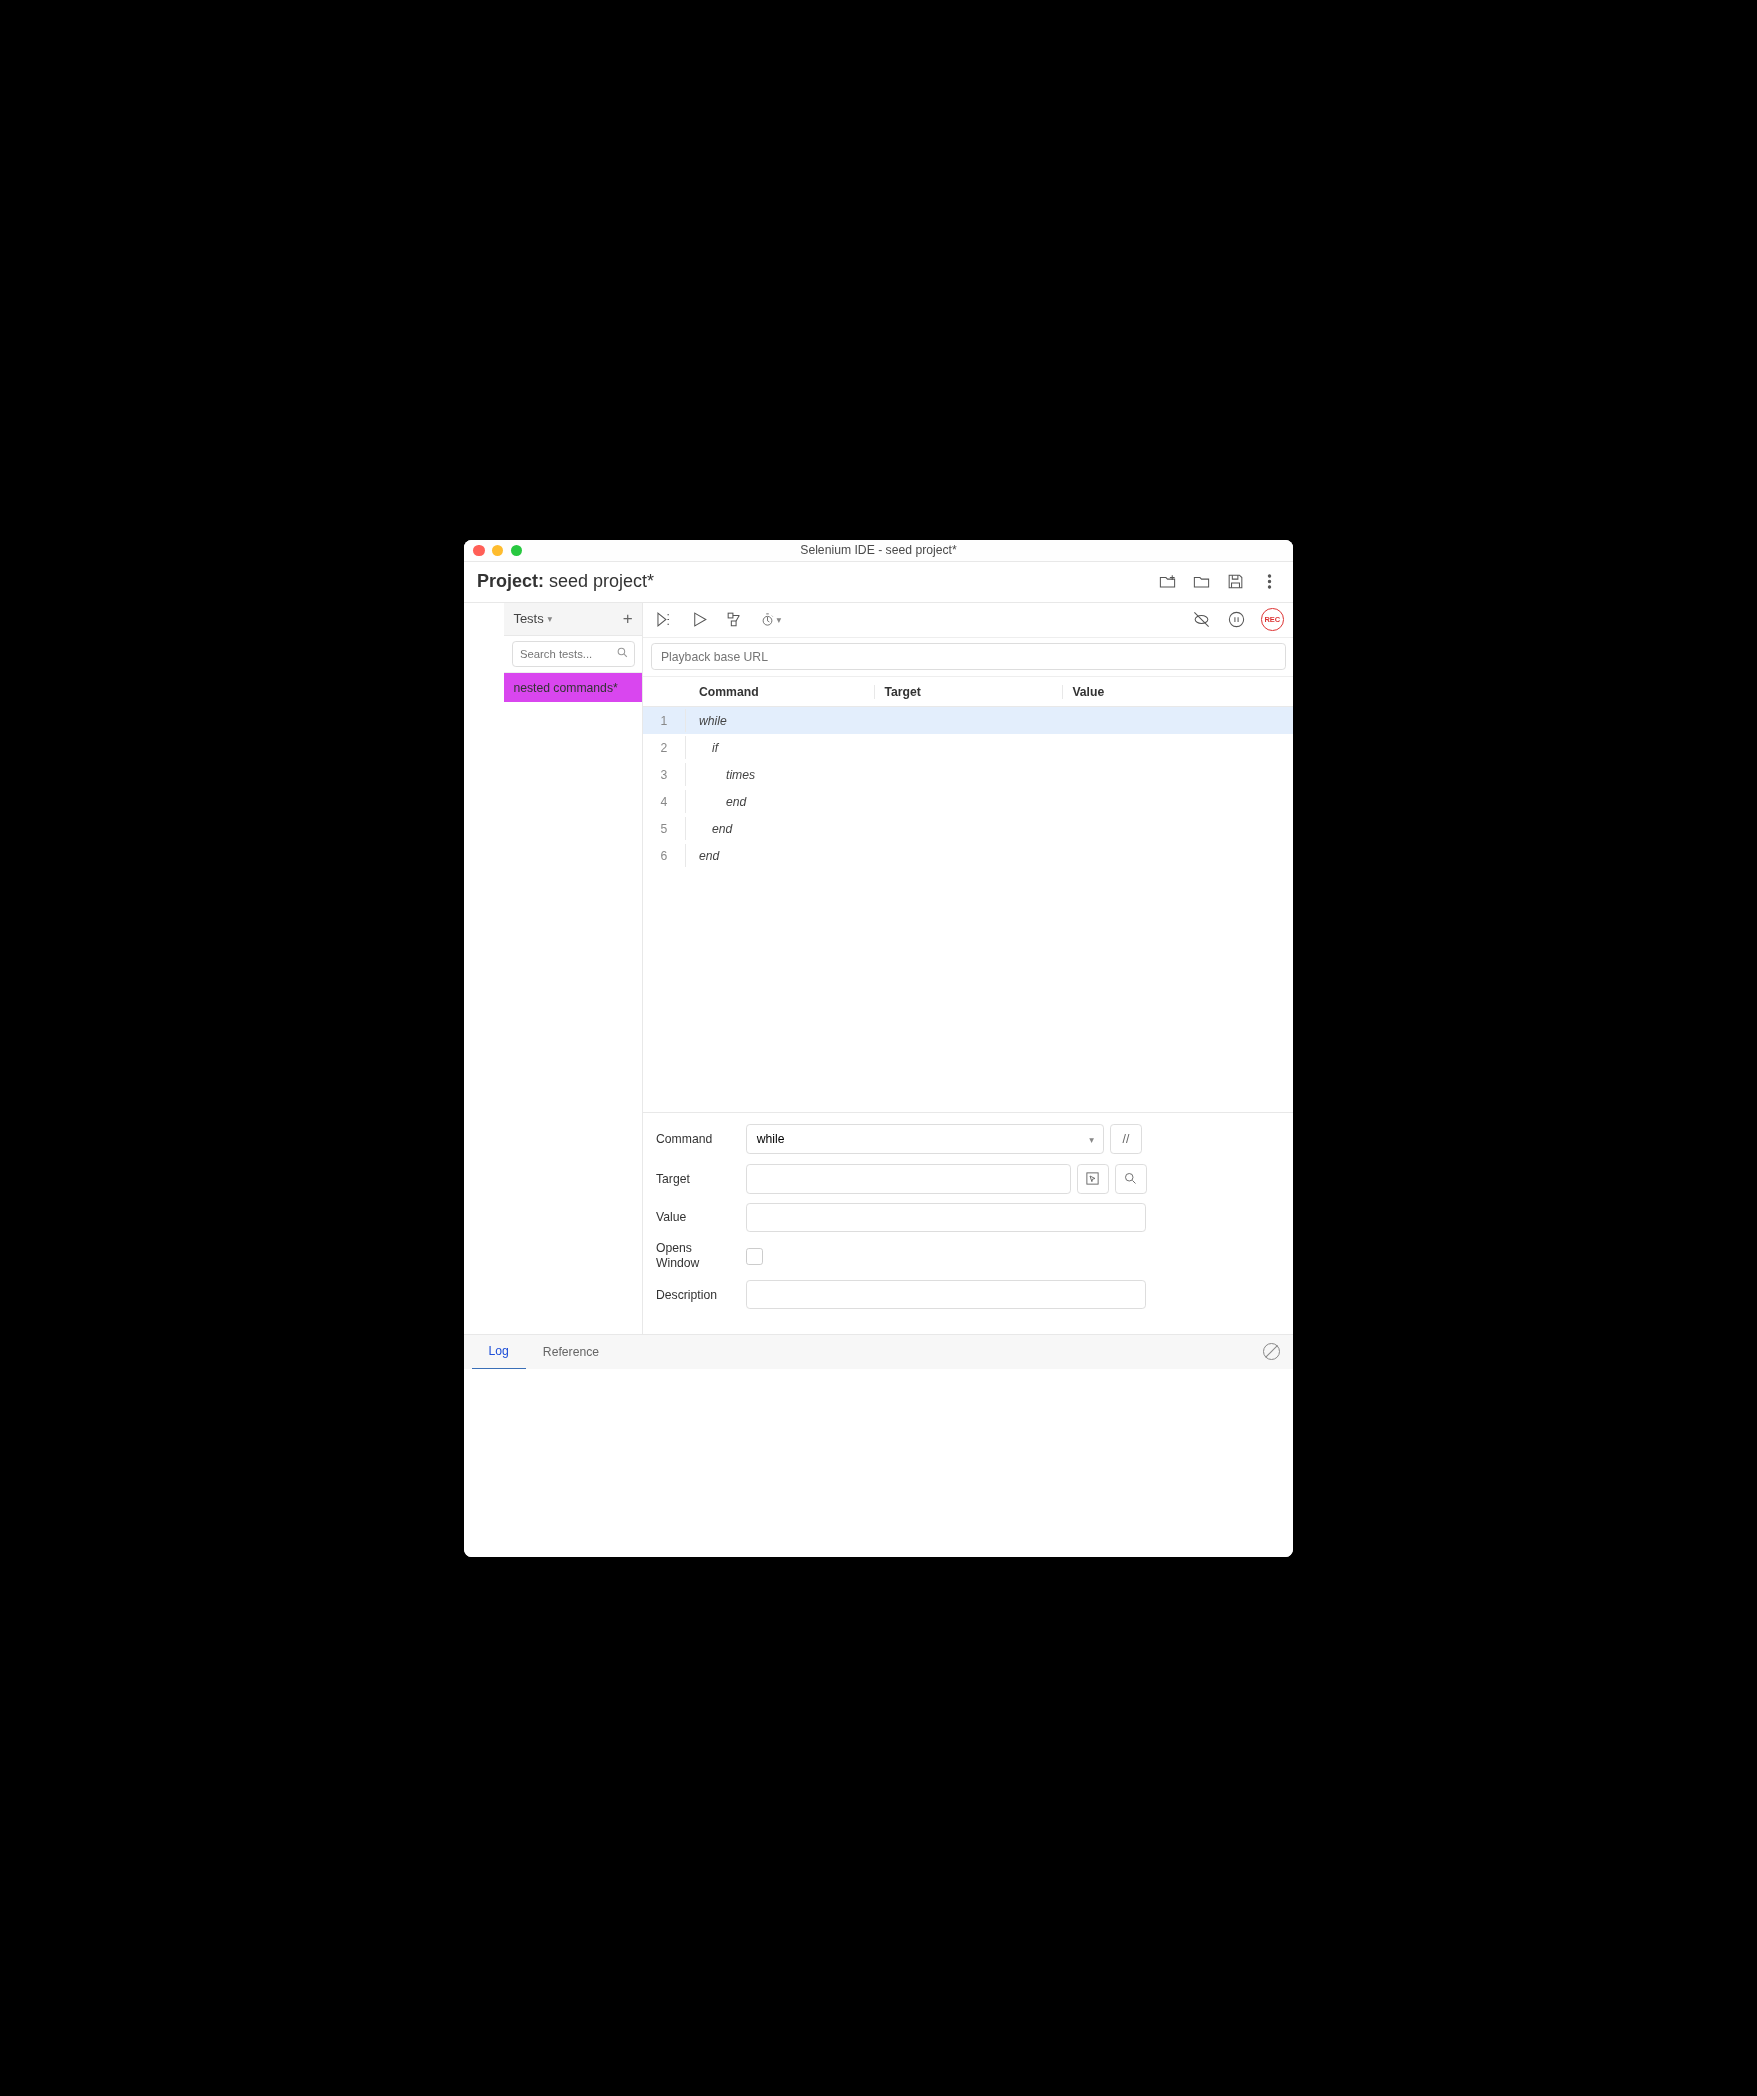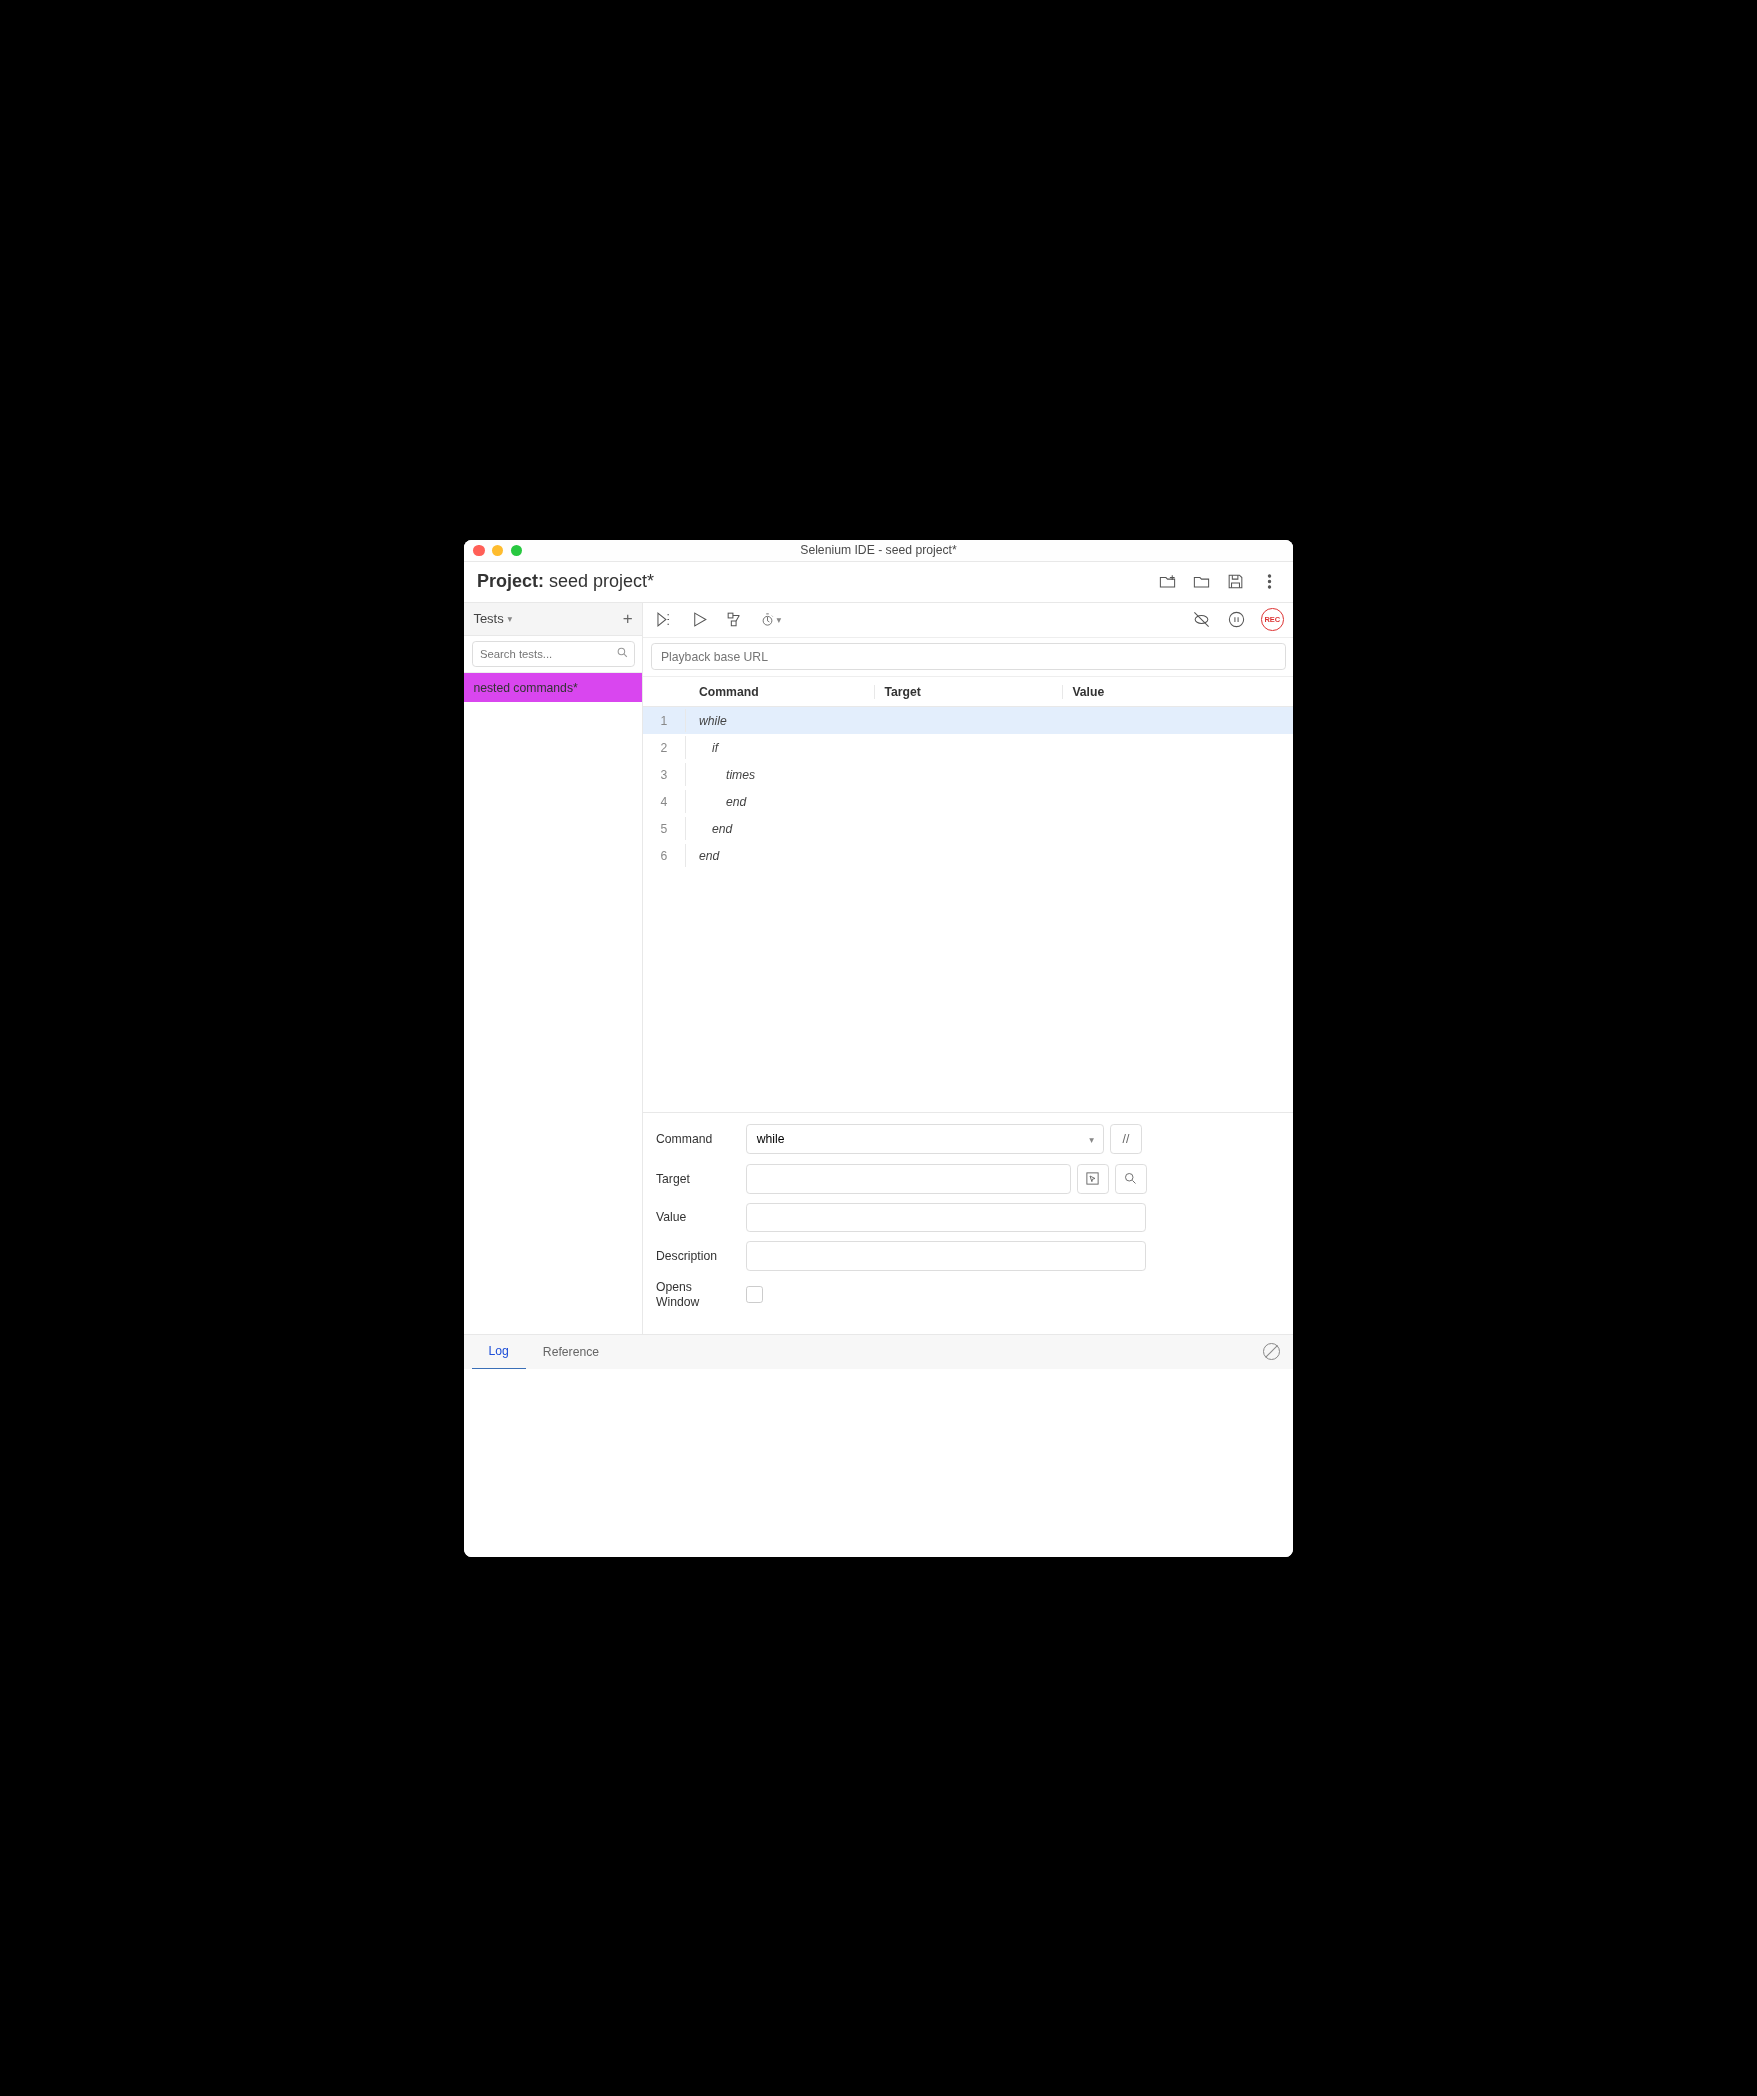--- a/index.html
+++ b/index.html
@@ -40,21 +40,21 @@
   display:flex; align-items:center; justify-content:space-between;
   padding: 9.4px 13px; border-bottom:0.9px solid #e8e8e8;
 }
 .project-label { font-size:18px; font-weight:600; color:#333; }
 .project-name { font-weight:500; }
 .project-actions { display:flex; gap:13px; align-items:center; }
 .icon-btn { width:21px; height:21px; display:flex; align-items:center; justify-content:center; cursor:pointer; color:#555; }
 .icon-btn svg { width:19px; height:19px; stroke:#555; fill:none; stroke-width:1.3; }
 
 .main-split { display:flex; flex:1; min-height:0; }
-.sidebar { width:179px; border-right:0.9px solid #e8e8e8; display:flex; flex-direction:column; background:#fff; }
+.sidebar { width:179px; border-right:0.9px solid #e8e8e8; display:flex; flex-direction:column; background:#fff;padding-left:40px; }
 .sidebar-header {
   display:flex; align-items:center; justify-content:space-between;
   padding:7.5px 9.4px; background:#f5f5f5; border-bottom:0.9px solid #e8e8e8;
 }
 .sidebar-title { font-size:13px; color:#444; display:flex; align-items:center; gap:3.8px; }
 .chev { font-size:9.4px; color:#888; }
 .plus { font-size:17px; color:#666; cursor:pointer; line-height:1; }
 .search-wrap { padding:5.6px 7.5px; border-bottom:0.9px solid #eee; position:relative; }
 .search-wrap input { width:100%; border:0.9px solid #ddd; border-radius:3.8px; padding:5.6px 26px 5.6px 7.5px; font-size:11.3px; color:#333; }
 .search-wrap .sicn { position:absolute; right:13px; top:50%; transform:translateY(-50%); color:#999; }
@@ -303,29 +303,29 @@
             </div>
           </div>
         </div>
         <div class="erow">
           <label>Value</label>
           <div class="field">
             <input type="text" style="max-width: 400px;" value="">
           </div>
         </div>
         <div class="erow">
+          <label style="line-height:1.2;">Opens Window</label>
+          <div class="field">
+            <div class="chk"></div>
+          </div>
+        </div>
+        <div class="erow">
           <label>Description</label>
           <div class="field">
             <input type="text" style="max-width: 400px;" value="">
-          </div>
-        </div>
-        <div class="erow">
-          <label style="line-height:1.2;">Opens Window</label>
-          <div class="field">
-            <div class="chk"></div>
           </div>
         </div>
       </div>
 
     </div>
   </div>
 
   <div class="bottom-tabs">
     <div class="btab active">Log</div>
     <div class="btab">Reference</div>

